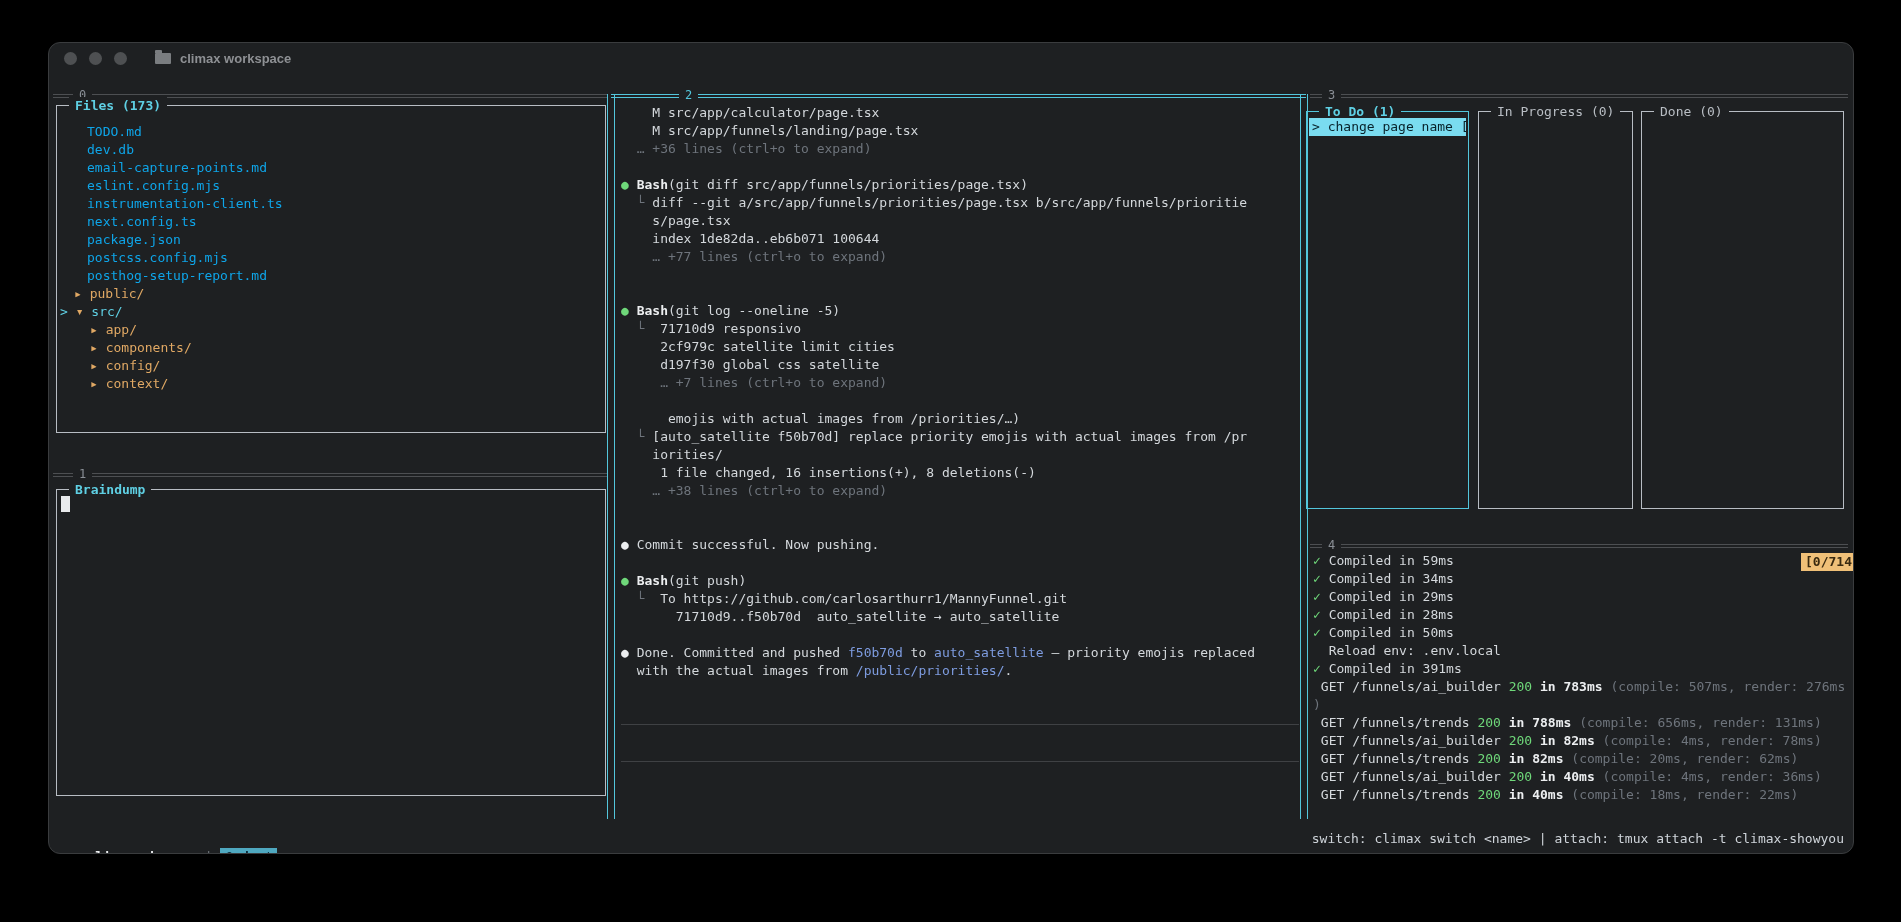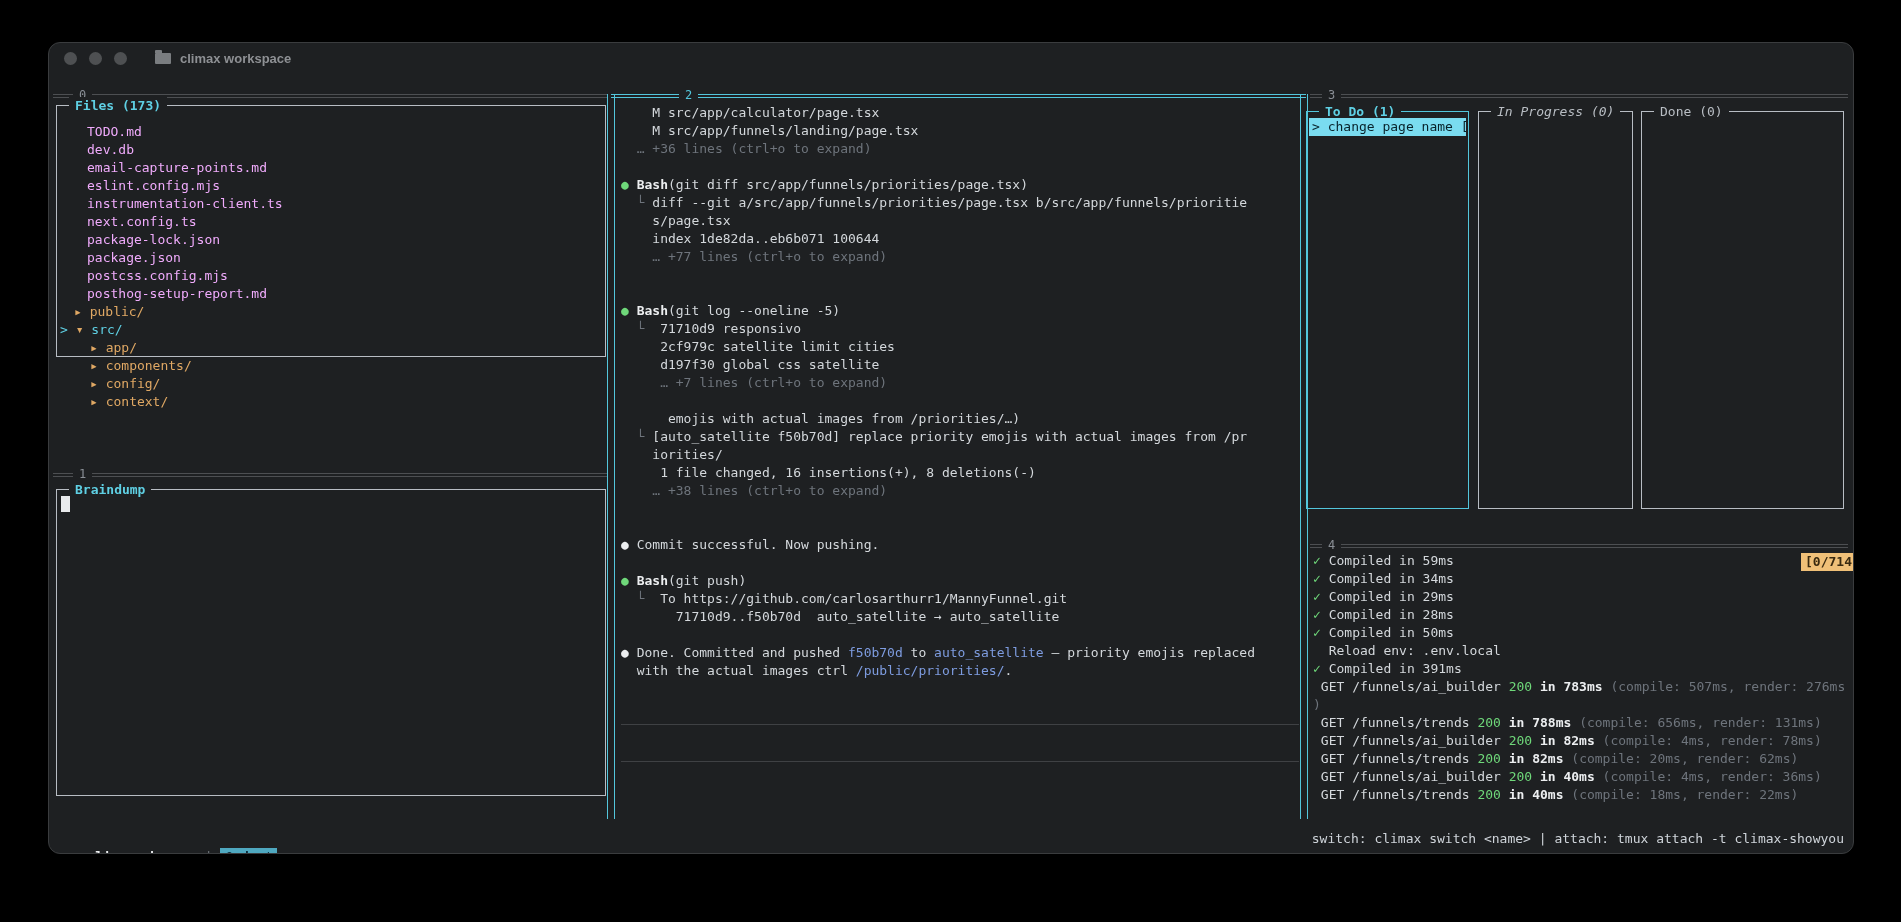--- a/index.html
+++ b/index.html
@@ -19,21 +19,21 @@
   .vdiv{position:absolute;width:8px;border-left:1px solid #53c6dc;border-right:1px solid #53c6dc;}
   .panenum{position:absolute;top:-8px;background:#1e2022;color:#8a8f96;padding:0 6px;font-family:"DejaVu Sans Mono",monospace;font-size:12px;line-height:16px;}
   .panenum.cyan{color:#53c6dc;}
   
   .boxpanel{position:absolute;border:1px solid #b8bdc4;background:transparent;}
   .boxpanel.cyanbox{border-color:#53c6dc;}
   .boxtitle{position:absolute;top:-9px;left:12px;background:#1e2022;padding:0 6px;color:#5fd0e4;font-weight:bold;white-space:pre;}
   .boxtitle.gray{color:#b9bec4;font-weight:normal;}
   
   .fl-row{position:relative;height:18px;white-space:pre;overflow:hidden;}
-  .fl-name{color:#f0abfc;text-align:right;}
+  .fl-name{color:#0ea5e9;text-align:right;}
   .fl-dir{color:#e0a864;}
   .fl-sel{color:#5fd0e4;}
   .fl-mark{color:#e0a864;}
   .fl-cursor{color:#5fd0e4;}
   
   .hintbar{position:absolute;height:18px;white-space:pre;overflow:hidden;}
   .hinttext{color:#70757c;}
   
   .tline{height:18px;white-space:pre;overflow:hidden;}
   .sg-plain{color:#d4d8dc;}
@@ -77,30 +77,29 @@
   <div class="vdiv" style="left:1251px;top:51px;height:725px;"></div>
 
   <div class="hdiv" style="left:4px;top:430px;width:554px;">
     <span class="panenum" style="left:20px;">1</span>
   </div>
 
   <div class="hdiv" style="left:1261px;top:501px;width:538px;">
     <span class="panenum" style="left:12px;">4</span>
   </div>
 
-  <div class="boxpanel mono" style="left:7px;top:62px;width:550px;height:252px;">
+  <div class="boxpanel mono" style="left:7px;top:62px;width:550px;height:328px;">
     <span class="boxtitle">Files (173)</span>
     <div id="files-list" style="position:absolute;left:0;top:17px;right:1px;">
         <div class="fl-row"><span style="padding-left:30px" class="fl-name">TODO.md</span></div>
         <div class="fl-row"><span style="padding-left:30px" class="fl-name">dev.db</span></div>
         <div class="fl-row"><span style="padding-left:30px" class="fl-name">email-capture-points.md</span></div>
         <div class="fl-row"><span style="padding-left:30px" class="fl-name">eslint.config.mjs</span></div>
         <div class="fl-row"><span style="padding-left:30px" class="fl-name">instrumentation-client.ts</span></div>
         <div class="fl-row"><span style="padding-left:30px" class="fl-name">next.config.ts</span></div>
-        <div class="fl-row"><span style="padding-left:30px" class="fl-name">package-lock.json</span></div>
         <div class="fl-row"><span style="padding-left:30px" class="fl-name">package.json</span></div>
         <div class="fl-row"><span style="padding-left:30px" class="fl-name">postcss.config.mjs</span></div>
         <div class="fl-row"><span style="padding-left:30px" class="fl-name">posthog-setup-report.md</span></div>
         <div class="fl-row"><span style="padding-left:17px" class="fl-mark">▸ </span><span class="fl-dir">public/</span></div>
         <div class="fl-row"><span style="padding-left:3px" class="fl-cursor">&gt; </span><span class="fl-mark">▾ </span><span class="fl-sel">src/</span></div>
         <div class="fl-row"><span style="padding-left:33px" class="fl-mark">▸ </span><span class="fl-dir">app/</span></div>
         <div class="fl-row"><span style="padding-left:33px" class="fl-mark">▸ </span><span class="fl-dir">components/</span></div>
         <div class="fl-row"><span style="padding-left:33px" class="fl-mark">▸ </span><span class="fl-dir">config/</span></div>
         <div class="fl-row"><span style="padding-left:33px" class="fl-mark">▸ </span><span class="fl-dir">context/</span></div>
       </div>
@@ -142,41 +141,41 @@
       <div class="tline"><span class="sg-dim">    … +38 lines (ctrl+o to expand)</span></div>
       <div class="tline">&nbsp;</div>
       <div class="tline">&nbsp;</div>
       <div class="tline"><span class="sg-bright">● </span><span class="sg-plain">Commit successful. Now pushing.</span></div>
       <div class="tline">&nbsp;</div>
       <div class="tline"><span class="sg-green">● </span><span class="sg-bright">Bash</span><span class="sg-plain">(git push)</span></div>
       <div class="tline"><span class="sg-dim">  └  </span><span class="sg-plain">To https://github.com/carlosarthurr1/MannyFunnel.git</span></div>
       <div class="tline"><span class="sg-plain">       71710d9..f50b70d  auto_satellite → auto_satellite</span></div>
       <div class="tline">&nbsp;</div>
       <div class="tline"><span class="sg-bright">● </span><span class="sg-plain">Done. Committed and pushed </span><span class="sg-blue">f50b70d</span><span class="sg-plain"> to </span><span class="sg-blue">auto_satellite</span><span class="sg-plain"> — priority emojis replaced</span></div>
-      <div class="tline"><span class="sg-plain">  with the actual images ctrl </span><span class="sg-blue">/public/priorities/</span><span class="sg-plain">.</span></div>
+      <div class="tline"><span class="sg-plain">  with the actual images from </span><span class="sg-blue">/public/priorities/</span><span class="sg-plain">.</span></div>
     </div>
   <div class="sep" style="left:572px;top:681px;width:678px;"></div>
   <div class="mono tline" style="position:absolute;left:578px;top:691px;width:670px;">
     
   </div>
   <div class="sep" style="left:572px;top:718px;width:678px;"></div>
   <div class="mono tline" style="position:absolute;left:578px;top:728px;width:670px;">
     
   </div>
   <div class="mono tline" style="position:absolute;left:578px;top:746px;width:670px;">
     
   </div>
 
   <div class="boxpanel cyanbox mono" style="left:1257px;top:68px;width:163px;height:398px;">
     <span class="boxtitle">To Do (1)</span>
     <div style="position:absolute;left:0;top:6px;right:0;">
         <div class="kb-item" style="top: 0px;">&gt; change page name [0</div>
       </div>
   </div>
-  <div class="boxpanel mono" style="left:1429px;top:68px;width:155px;height:398px;font-style:italic;">
+  <div class="boxpanel mono" style="left:1429px;top:68px;width:155px;height:398px;">
     <span class="boxtitle gray">In Progress (0)</span>
     <div style="position:absolute;left:0;top:6px;right:0;"></div>
   </div>
   <div class="boxpanel mono" style="left:1592px;top:68px;width:203px;height:398px;">
     <span class="boxtitle gray">Done (0)</span>
     <div style="position:absolute;left:0;top:6px;right:0;"></div>
   </div>
   <div class="hintbar mono" style="left:1261px;top:472px;width:538px;">
     
   </div>

